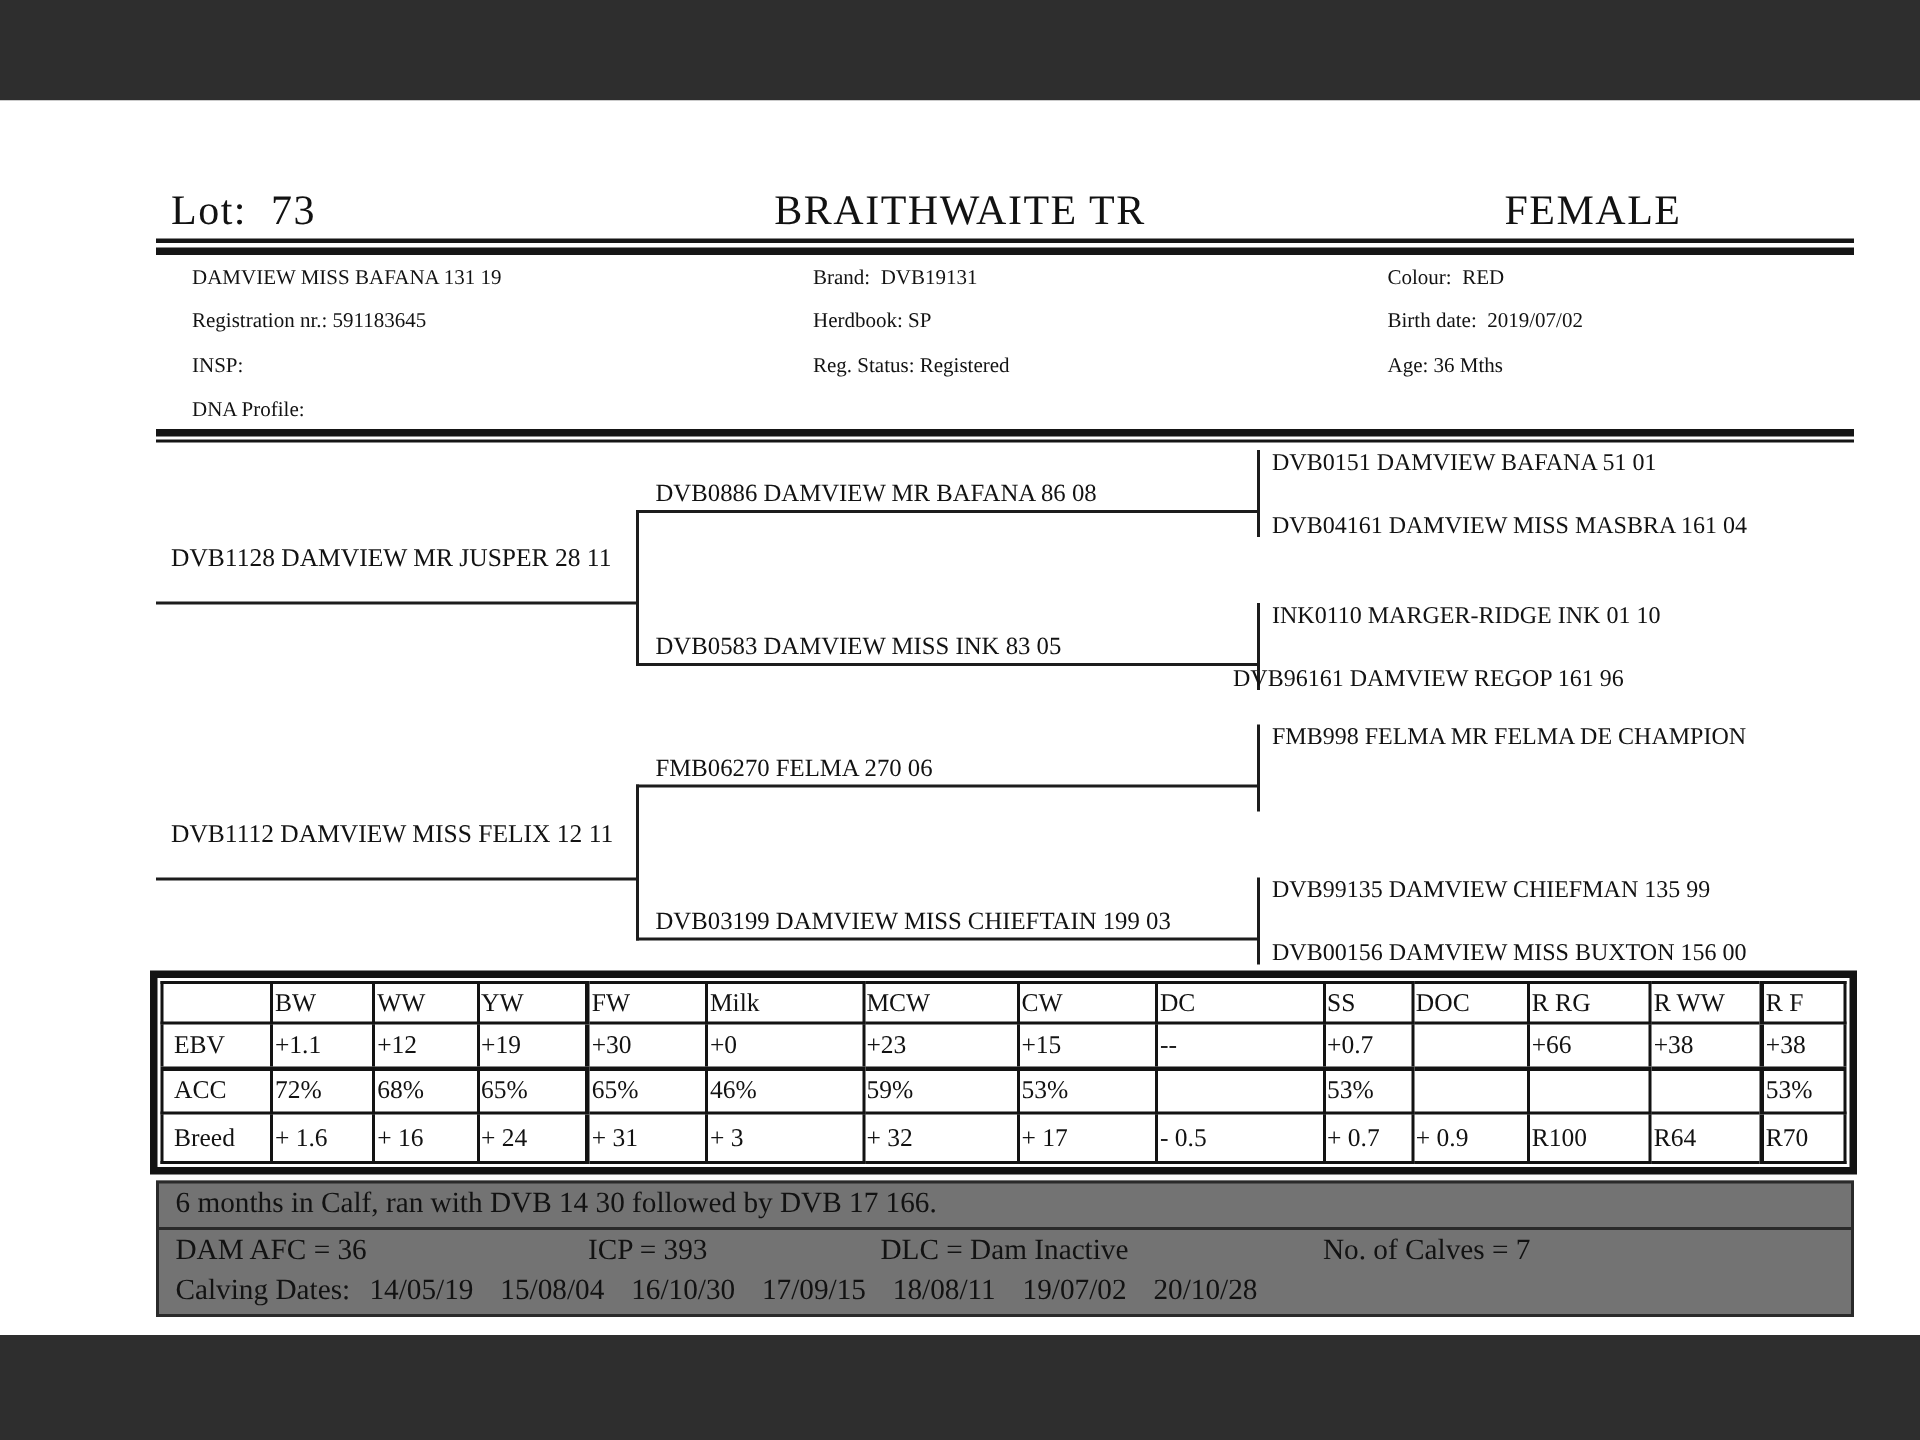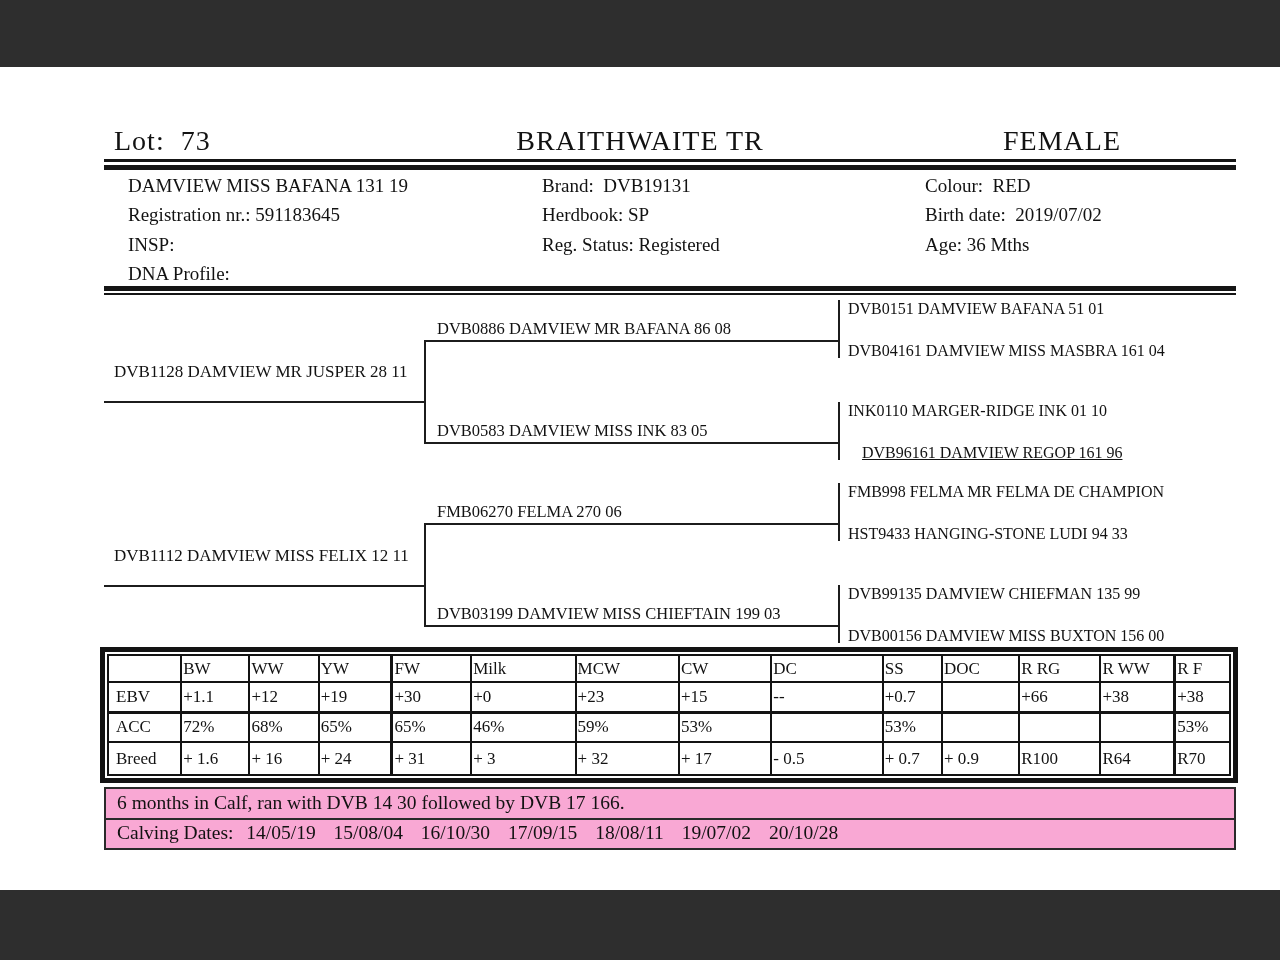--- a/index.html
+++ b/index.html
@@ -10,41 +10,41 @@
   .bar.bottom{top:890px;height:70px;}
   .doc{position:absolute;left:0;top:67px;width:1280px;height:823px;background:#fff;}
   .abs{position:absolute;}
   .pre{white-space:pre;}
   
   .hdr{font-size:28px;letter-spacing:1px;line-height:32px;}
   .hdr-title{left:0;width:1280px;text-align:center;}
   .rule1{height:3px;border-top:3px solid #151515;border-bottom:5px solid #151515;}
   .rule2{height:2px;border-top:5px solid #151515;border-bottom:2px solid #151515;}
   
-  .info{font-size:19px;line-height:29.3px;}
+  .info{font-size:14px;line-height:29.3px;}
   
   .ped1{font-size:17px;line-height:21px;}
   .ped2{font-size:16.5px;line-height:20px;}
   .ped3{font-size:16px;line-height:18px;white-space:nowrap;}
   .hline{position:absolute;background:#1c1c1c;height:2px;}
   .vline{position:absolute;background:#1c1c1c;width:2px;}
   
   .ebv-box{position:absolute;left:100px;top:580px;width:1138px;border:5px solid #131313;padding:2px;box-sizing:border-box;background:#fff;}
   table.ebv{width:100%;border-collapse:collapse;table-layout:fixed;border:2px solid #131313;font-size:17px;}
   table.ebv td,table.ebv th{border:2px solid #131313;text-align:left;vertical-align:middle;
       font-weight:normal;padding:2px 1px;overflow:hidden;}
   table.ebv .lab{text-align:left;padding-left:7px;}
   table.ebv tr.hdr-row{height:27px;}
   table.ebv tr.ebv-row{height:30px;}
   table.ebv tr.ebv-row td{border-bottom-width:3px;}
   table.ebv tr.acc-row{height:30px;}
   table.ebv tr.breed-row{height:33px;}
   table.ebv .bL3{border-left-width:3px;}
   
-  .footer{position:absolute;left:104px;top:720px;width:1132px;border:2px solid #2a2a2a;box-sizing:border-box;font-size:19.5px;background:#f9a8d4;}
+  .footer{position:absolute;left:104px;top:720px;width:1132px;border:2px solid #2a2a2a;box-sizing:border-box;font-size:19.5px;background:#737373;}
   .f-line1{border-bottom:2px solid #2a2a2a;padding:3px 10px 4px 11px;}
   .f-line2{position:relative;height:28px;}
   .f-line2 span{position:absolute;top:3px;}
   .f-line3{padding:2px 10px 4px 11px;}
   .f-line3 span{margin-right:13px;}
 </style>
 </head>
 <body>
 
 <div class="screen">
@@ -93,23 +93,22 @@
     <div class="hline" style="left:424px;top:558px;width:416px;"></div>
 
     <div class="vline" style="left:838px;top:233px;height:58px;"></div>
     <div class="vline" style="left:838px;top:335px;height:58px;"></div>
     <div class="vline" style="left:838px;top:416px;height:58px;"></div>
     <div class="vline" style="left:838px;top:518px;height:58px;"></div>
 
     <div class="abs ped3" style="left:848px;top:233px;">DVB0151 DAMVIEW BAFANA 51 01</div>
     <div class="abs ped3" style="left:848px;top:275px;">DVB04161 DAMVIEW MISS MASBRA 161 04</div>
     <div class="abs ped3" style="left:848px;top:335px;">INK0110 MARGER-RIDGE INK 01 10</div>
-    <div class="abs ped3" style="left:862px;top:377px;text-decoration:underline;">DVB96161 DAMVIEW REGOP 161 96</div>
+    <div class="abs ped3" style="left:822px;top:377px;">DVB96161 DAMVIEW REGOP 161 96</div>
     <div class="abs ped3" style="left:848px;top:416px;">FMB998 FELMA MR FELMA DE CHAMPION</div>
-    <div class="abs ped3" style="left:848px;top:458px;">HST9433 HANGING-STONE LUDI 94 33</div>
     <div class="abs ped3" style="left:848px;top:518px;">DVB99135 DAMVIEW CHIEFMAN 135 99</div>
     <div class="abs ped3" style="left:848px;top:560px;">DVB00156 DAMVIEW MISS BUXTON 156 00</div>
 
     <div class="ebv-box">
       <table class="ebv">
         <colgroup>
           <col style="width:73px">
             <col style="width:68px">
             <col style="width:69px">
             <col style="width:73px">
@@ -188,20 +187,26 @@
           <td>R100</td>
           <td>R64</td>
           <td class="bL3">R70</td>
         </tr>
       </tbody>
         </table>
     </div>
 
     <div class="footer">
       <div class="f-line1">6 months in Calf, ran with DVB 14 30 followed by DVB 17 166.</div>
+      <div class="f-line2">
+        <span style="left:11px;">DAM AFC = 36</span>
+        <span style="left:286px;">ICP = 393</span>
+        <span style="left:481px;">DLC = Dam Inactive</span>
+        <span style="left:776px;">No. of Calves = 7</span>
+      </div>
       <div class="f-line3">
         <span style="margin-right:8px;">Calving Dates:</span>
         <span>14/05/19</span>
         <span>15/08/04</span>
         <span>16/10/30</span>
         <span>17/09/15</span>
         <span>18/08/11</span>
         <span>19/07/02</span>
         <span>20/10/28</span>
       </div>

